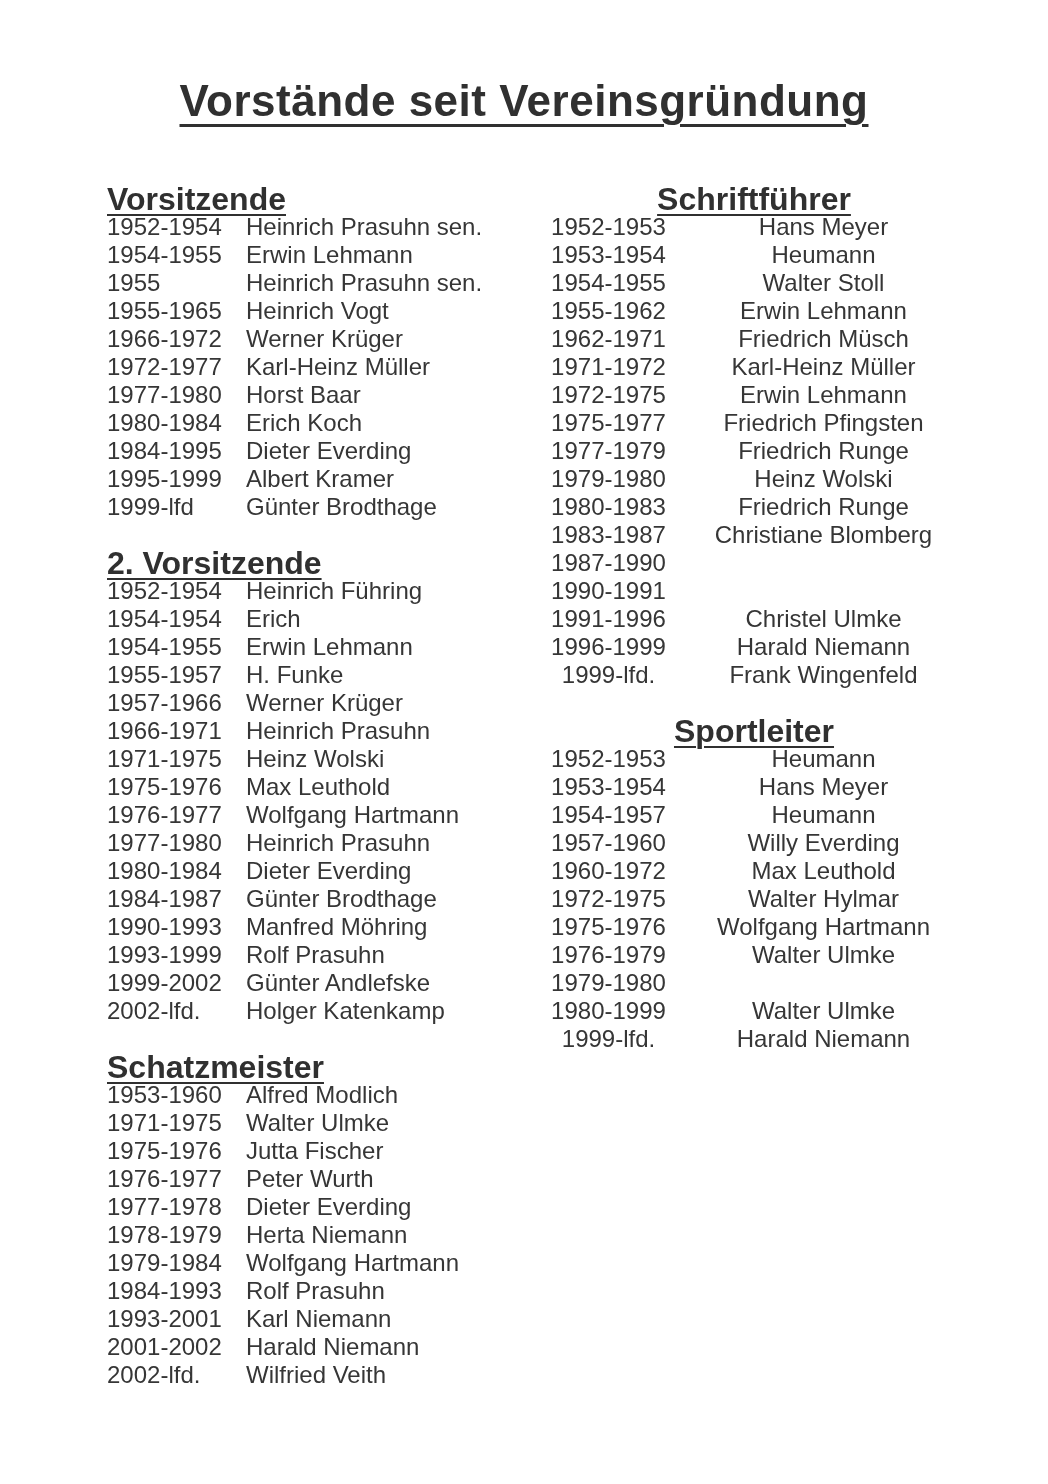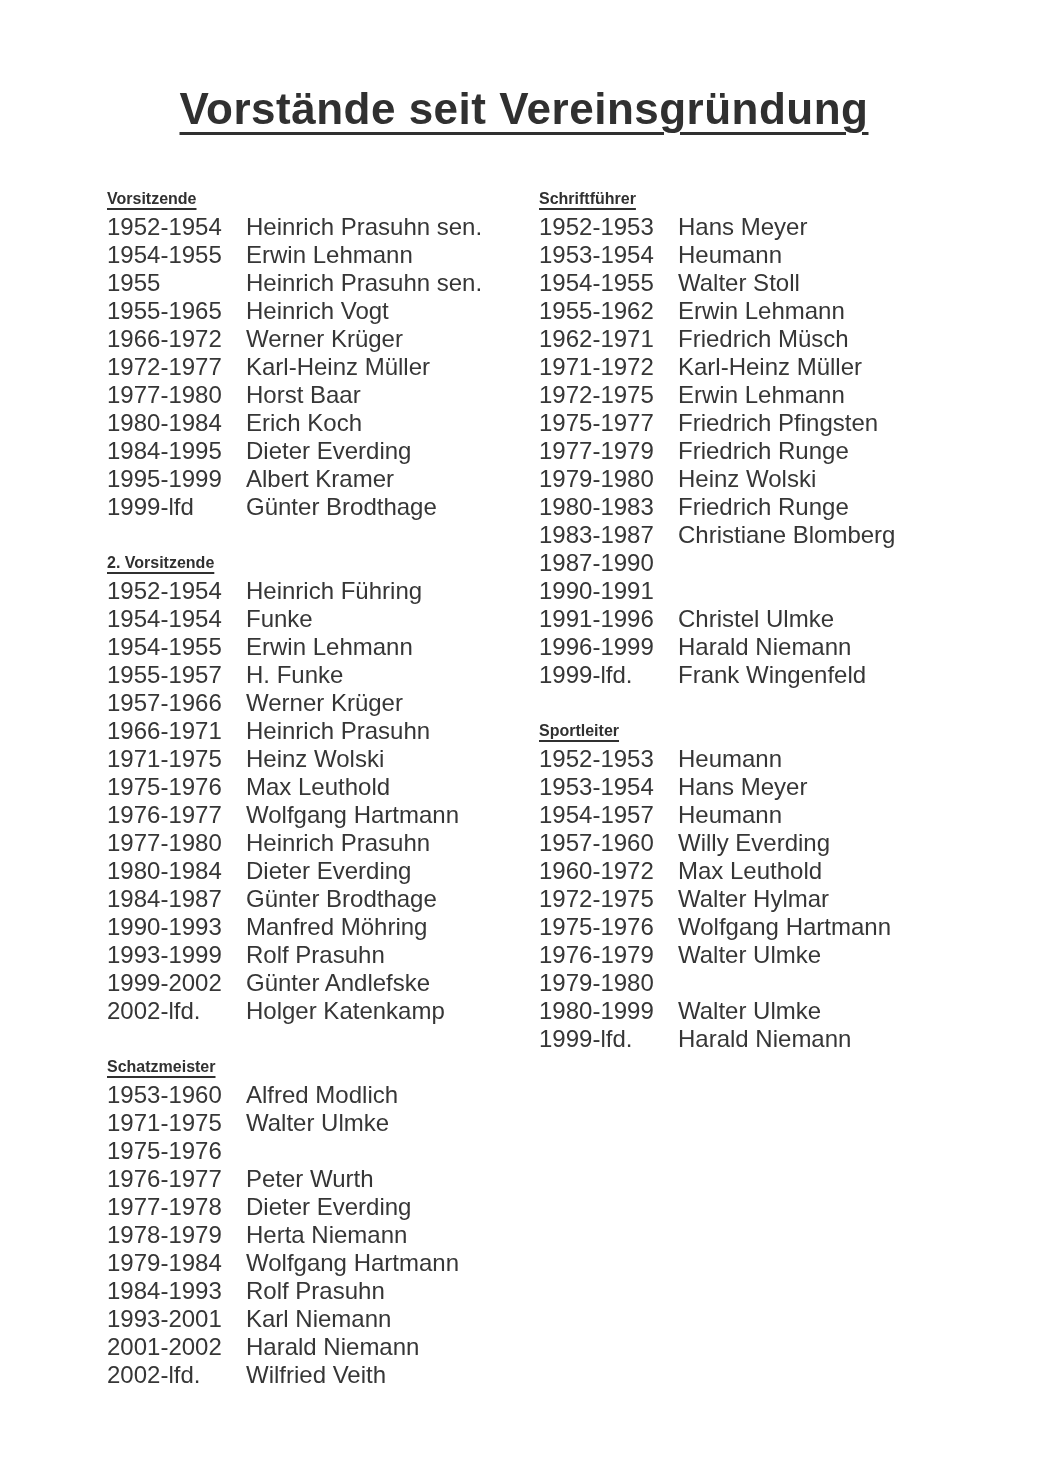--- a/index.html
+++ b/index.html
@@ -7,40 +7,40 @@
     position: relative;
     width: 1048px;
     height: 1484px;
     background: #ffffff;
     overflow: hidden;
     font-family: "Liberation Sans", sans-serif;
     color: #363636;
   }
   .title {
     position: absolute;
-    top: 84px;
+    top: 76px;
     left: 0;
     right: 0;
     margin: 0;
     text-align: center;
     font-size: 44px;
     font-weight: 700;
     letter-spacing: 0.5px;
     text-decoration: underline;
     text-decoration-thickness: 3px;
     text-underline-offset: 8px;
     color: #303030;
   }
   .col { position: absolute; top: 185px; }
   .col-left  { left: 107px; width: 430px; }
-  .col-right { left: 539px; width: 430px; }
+  .col-right { left: 539px; width: 430px; text-align: center; }
   .section { margin: 0 0 28px 0; }
   .heading {
     margin: 0;
-    font-size: 16px;
+    font-size: 32px;
     font-weight: 700;
     line-height: 28px;
     text-decoration: underline;
     text-decoration-thickness: 2px;
     text-underline-offset: 4px;
     color: #303030;
   }
   .row {
     display: grid;
     grid-template-columns: 139px auto;
@@ -124,21 +124,21 @@
         <h2 class="heading">2. Vorsitzende</h2>
         <div class="entries">
 
             <div class="row">
               <span class="period">1952-1954</span>
               <span class="name">Heinrich Führing</span>
             </div>
 
             <div class="row">
               <span class="period">1954-1954</span>
-              <span class="name">Funke</span>
+              <span class="name">Erich</span>
             </div>
 
             <div class="row">
               <span class="period">1954-1955</span>
               <span class="name">Erwin Lehmann</span>
             </div>
 
             <div class="row">
               <span class="period">1955-1957</span>
               <span class="name">H. Funke</span>
@@ -216,20 +216,21 @@
             </div>
 
 
             <div class="row">
               <span class="period">1971-1975</span>
               <span class="name">Walter Ulmke</span>
             </div>
 
             <div class="row">
               <span class="period">1975-1976</span>
+              <span class="name">Jutta Fischer</span>
             </div>
 
             <div class="row">
               <span class="period">1976-1977</span>
               <span class="name">Peter Wurth</span>
             </div>
 
             <div class="row">
               <span class="period">1977-1978</span>
               <span class="name">Dieter Everding</span>

